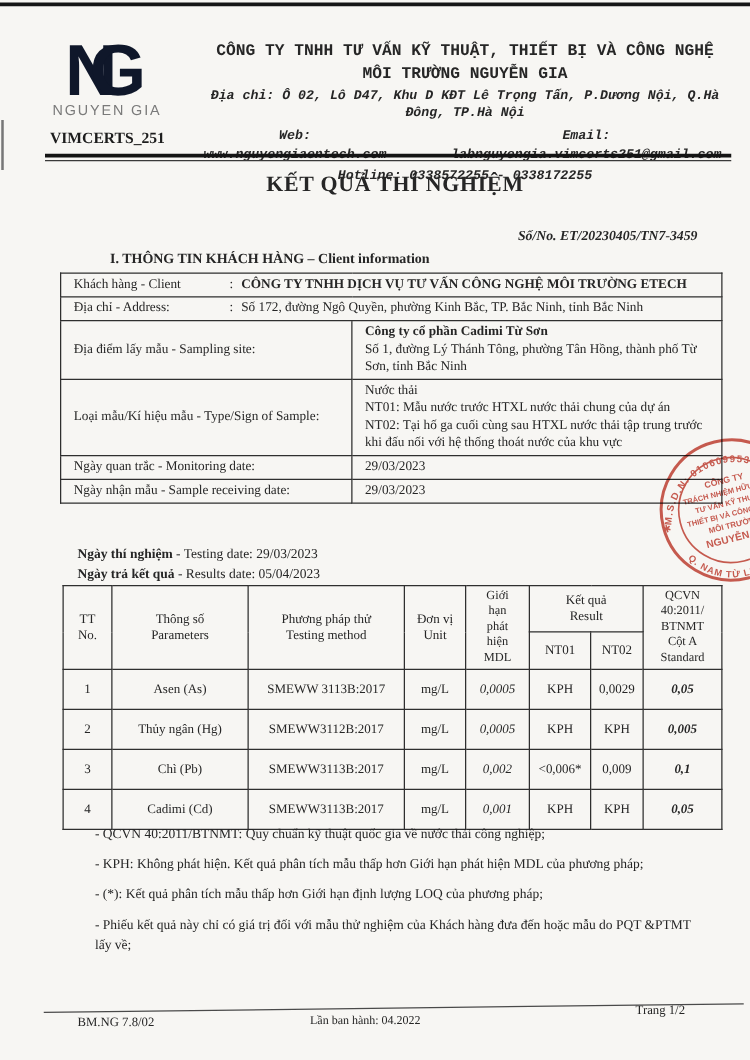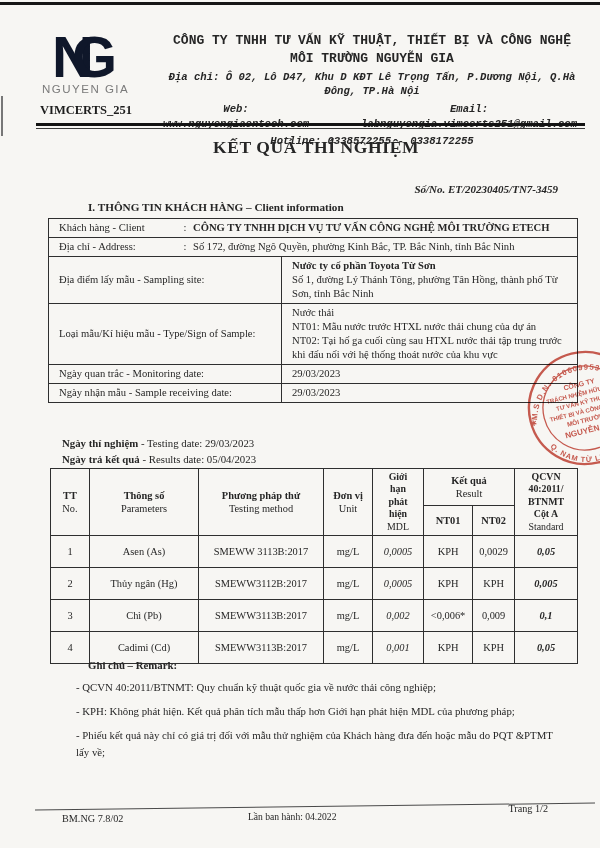--- a/index.html
+++ b/index.html
@@ -46,21 +46,21 @@
   .s2head{position:absolute;top:420px;left:62px;font-weight:bold;font-size:11.2px;}
   .s2d1{position:absolute;top:437px;left:62px;font-size:10.8px;}
   .s2d2{position:absolute;top:453px;left:62px;font-size:10.8px;}
 
   
   .rtable{position:absolute;top:468px;left:50px;width:528px;border-collapse:collapse;
           text-align:center;font-size:10.4px;}
   .rtable td{border:1px solid #2f2f2f;padding:1px 2px;vertical-align:middle;line-height:1.25;}
   .rtable .hrow1 td{height:34px;}
   .rtable .datarow td{height:29px;}
-  .vi{font-weight:bold;}
+  .vi{font-weight:normal;}
   .mdlcell{font-size:9.9px;line-height:1.12;}
   .mdlval{font-style:italic;}
   .qcvnval{font-weight:bold;font-style:italic;}
 
   
   .remark{position:absolute;top:659px;left:62px;width:502px;font-size:10.8px;}
   .remark .h{font-weight:bold;margin-left:26px;margin-bottom:8px;}
   .remark .ln{margin-left:14px;margin-bottom:7.5px;line-height:1.55;}
 
   
@@ -114,21 +114,21 @@
       </td>
     </tr>
     <tr>
       <td colspan="2">
         <span class="lbl">Địa chỉ - Address:</span><span class="sep">:</span><span>Số 172, đường Ngô Quyền, phường Kinh Bắc, TP. Bắc Ninh, tỉnh Bắc Ninh</span>
       </td>
     </tr>
     <tr>
       <td class="lblcell">Địa điểm lấy mẫu - Sampling site:</td>
       <td>
-        <div class="b">Nước ty cổ phần Toyota Từ Sơn</div>
+        <div class="b">Công ty cổ phần Cadimi Từ Sơn</div>
         <div>Số 1, đường Lý Thánh Tông, phường Tân Hồng, thành phố Từ Sơn, tỉnh Bắc Ninh</div>
       </td>
     </tr>
     <tr>
       <td class="lblcell">Loại mẫu/Kí hiệu mẫu - Type/Sign of Sample:</td>
       <td>
         <div>Nước thải</div>
         <div>NT01: Mẫu nước trước HTXL nước thải chung của dự án</div>
         <div>NT02: Tại hố ga cuối cùng sau HTXL nước thải tập trung trước khi đấu nối với hệ thống thoát nước của khu vực</div>
       </td>
@@ -223,23 +223,23 @@
       <td>mg/L</td>
       <td class="mdlval">0,001</td>
       <td>KPH</td>
       <td>KPH</td>
       <td class="qcvnval">0,05</td>
     </tr>
   </tbody>
     </table>
 
   <div class="remark">
-    <div class="h">Ghi chú – Remark:</div>
     <div class="ln">- QCVN 40:2011/BTNMT: Quy chuẩn kỹ thuật quốc gia về nước thải công nghiệp;</div>
     <div class="ln">- KPH: Không phát hiện. Kết quả phân tích mẫu thấp hơn Giới hạn phát hiện MDL của phương pháp;</div>
+    <div class="ln">- (*): Kết quả phân tích mẫu thấp hơn Giới hạn định lượng LOQ của phương pháp;</div>
     <div class="ln">- Phiếu kết quả này chỉ có giá trị đối với mẫu thử nghiệm của Khách hàng đưa đến hoặc mẫu do PQT &amp;PTMT lấy về;</div>
   </div>
 
   <svg class="stamp" viewBox="0 0 150 150">
     <g transform="rotate(-14 75 75)" fill="#c5463a" stroke="none">
       <circle cx="75" cy="75" r="56" fill="none" stroke="#c5463a" stroke-width="2.4"></circle>
       <circle cx="75" cy="75" r="42" fill="none" stroke="#c5463a" stroke-width="1.3"></circle>
       <defs>
         <path id="arcTop" d="M 24,88 A 51,51 0 1 1 126,88" fill="none"></path>
         <path id="arcBot" d="M 26,89 A 50,50 0 0 0 124,89" fill="none"></path>

